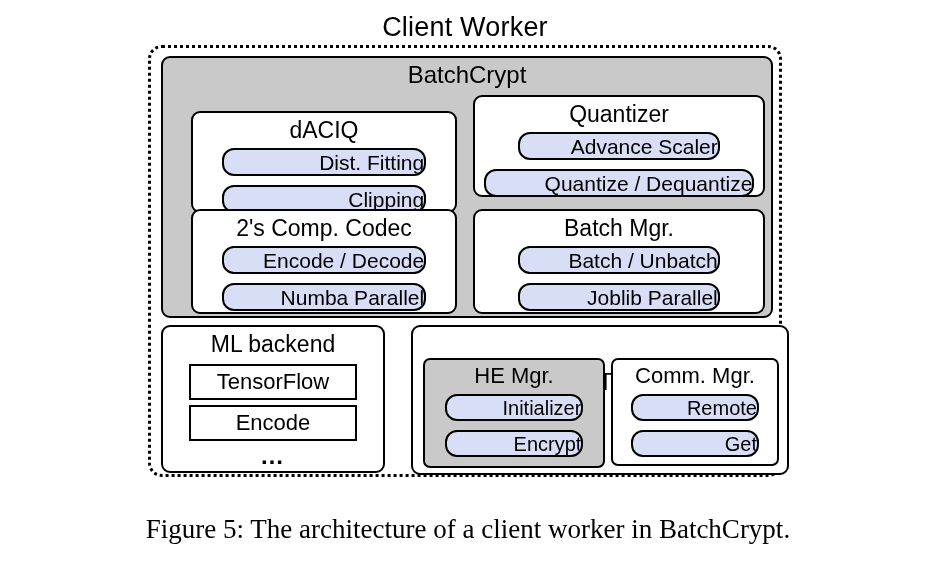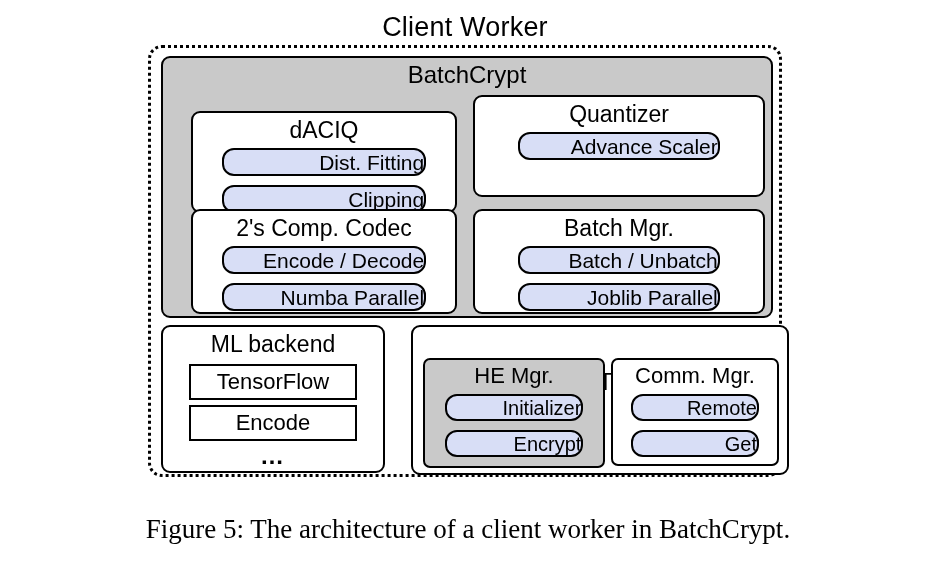--- a/index.html
+++ b/index.html
@@ -233,20 +233,21 @@
 
         <div class="module m-daciq">
           <div class="panel-title">dACIQ</div>
           <div class="chip w-mid">Dist. Fitting</div>
           <div class="chip w-mid">Clipping</div>
         </div>
 
         <div class="module m-quant">
           <div class="panel-title">Quantizer</div>
           <div class="chip w-narrow">Advance Scaler</div>
+          <div class="chip w-wide">Quantize / Dequantize</div>
         </div>
 
         <div class="module m-codec">
           <div class="panel-title">2's Comp. Codec</div>
           <div class="chip w-mid">Encode / Decode</div>
           <div class="chip w-mid">Numba Parallel</div>
         </div>
 
         <div class="module m-batch">
           <div class="panel-title">Batch Mgr.</div>

